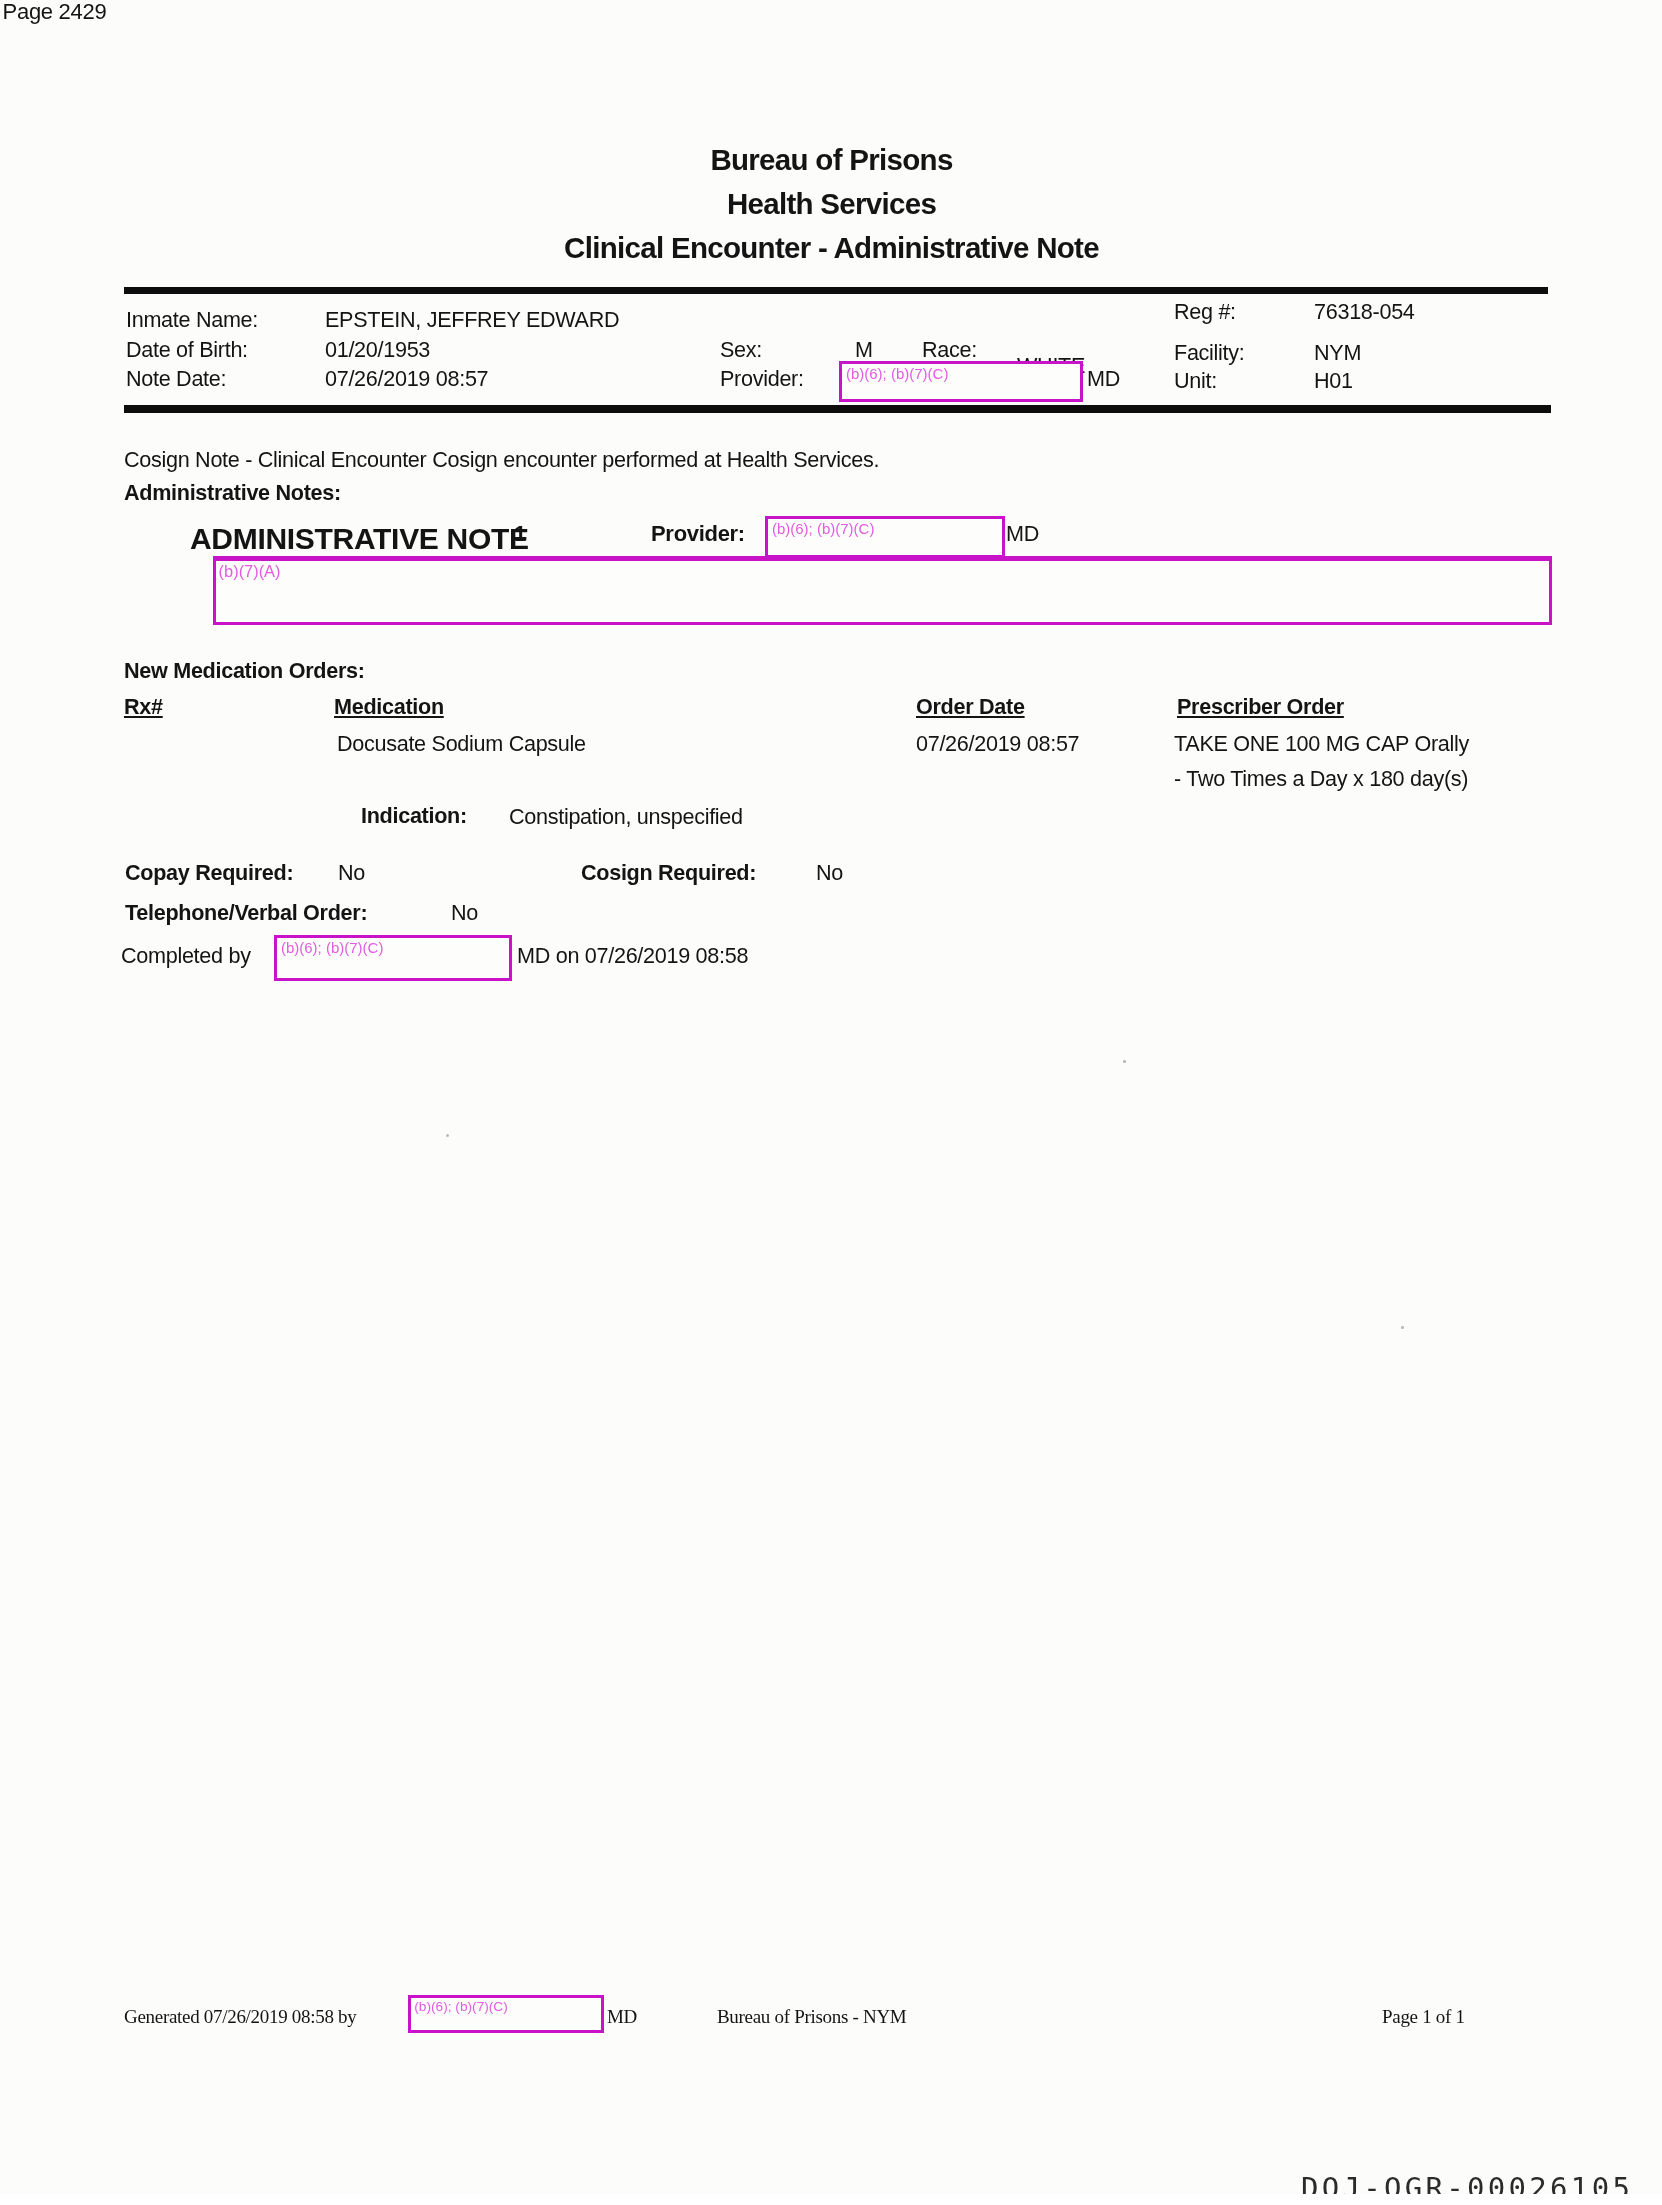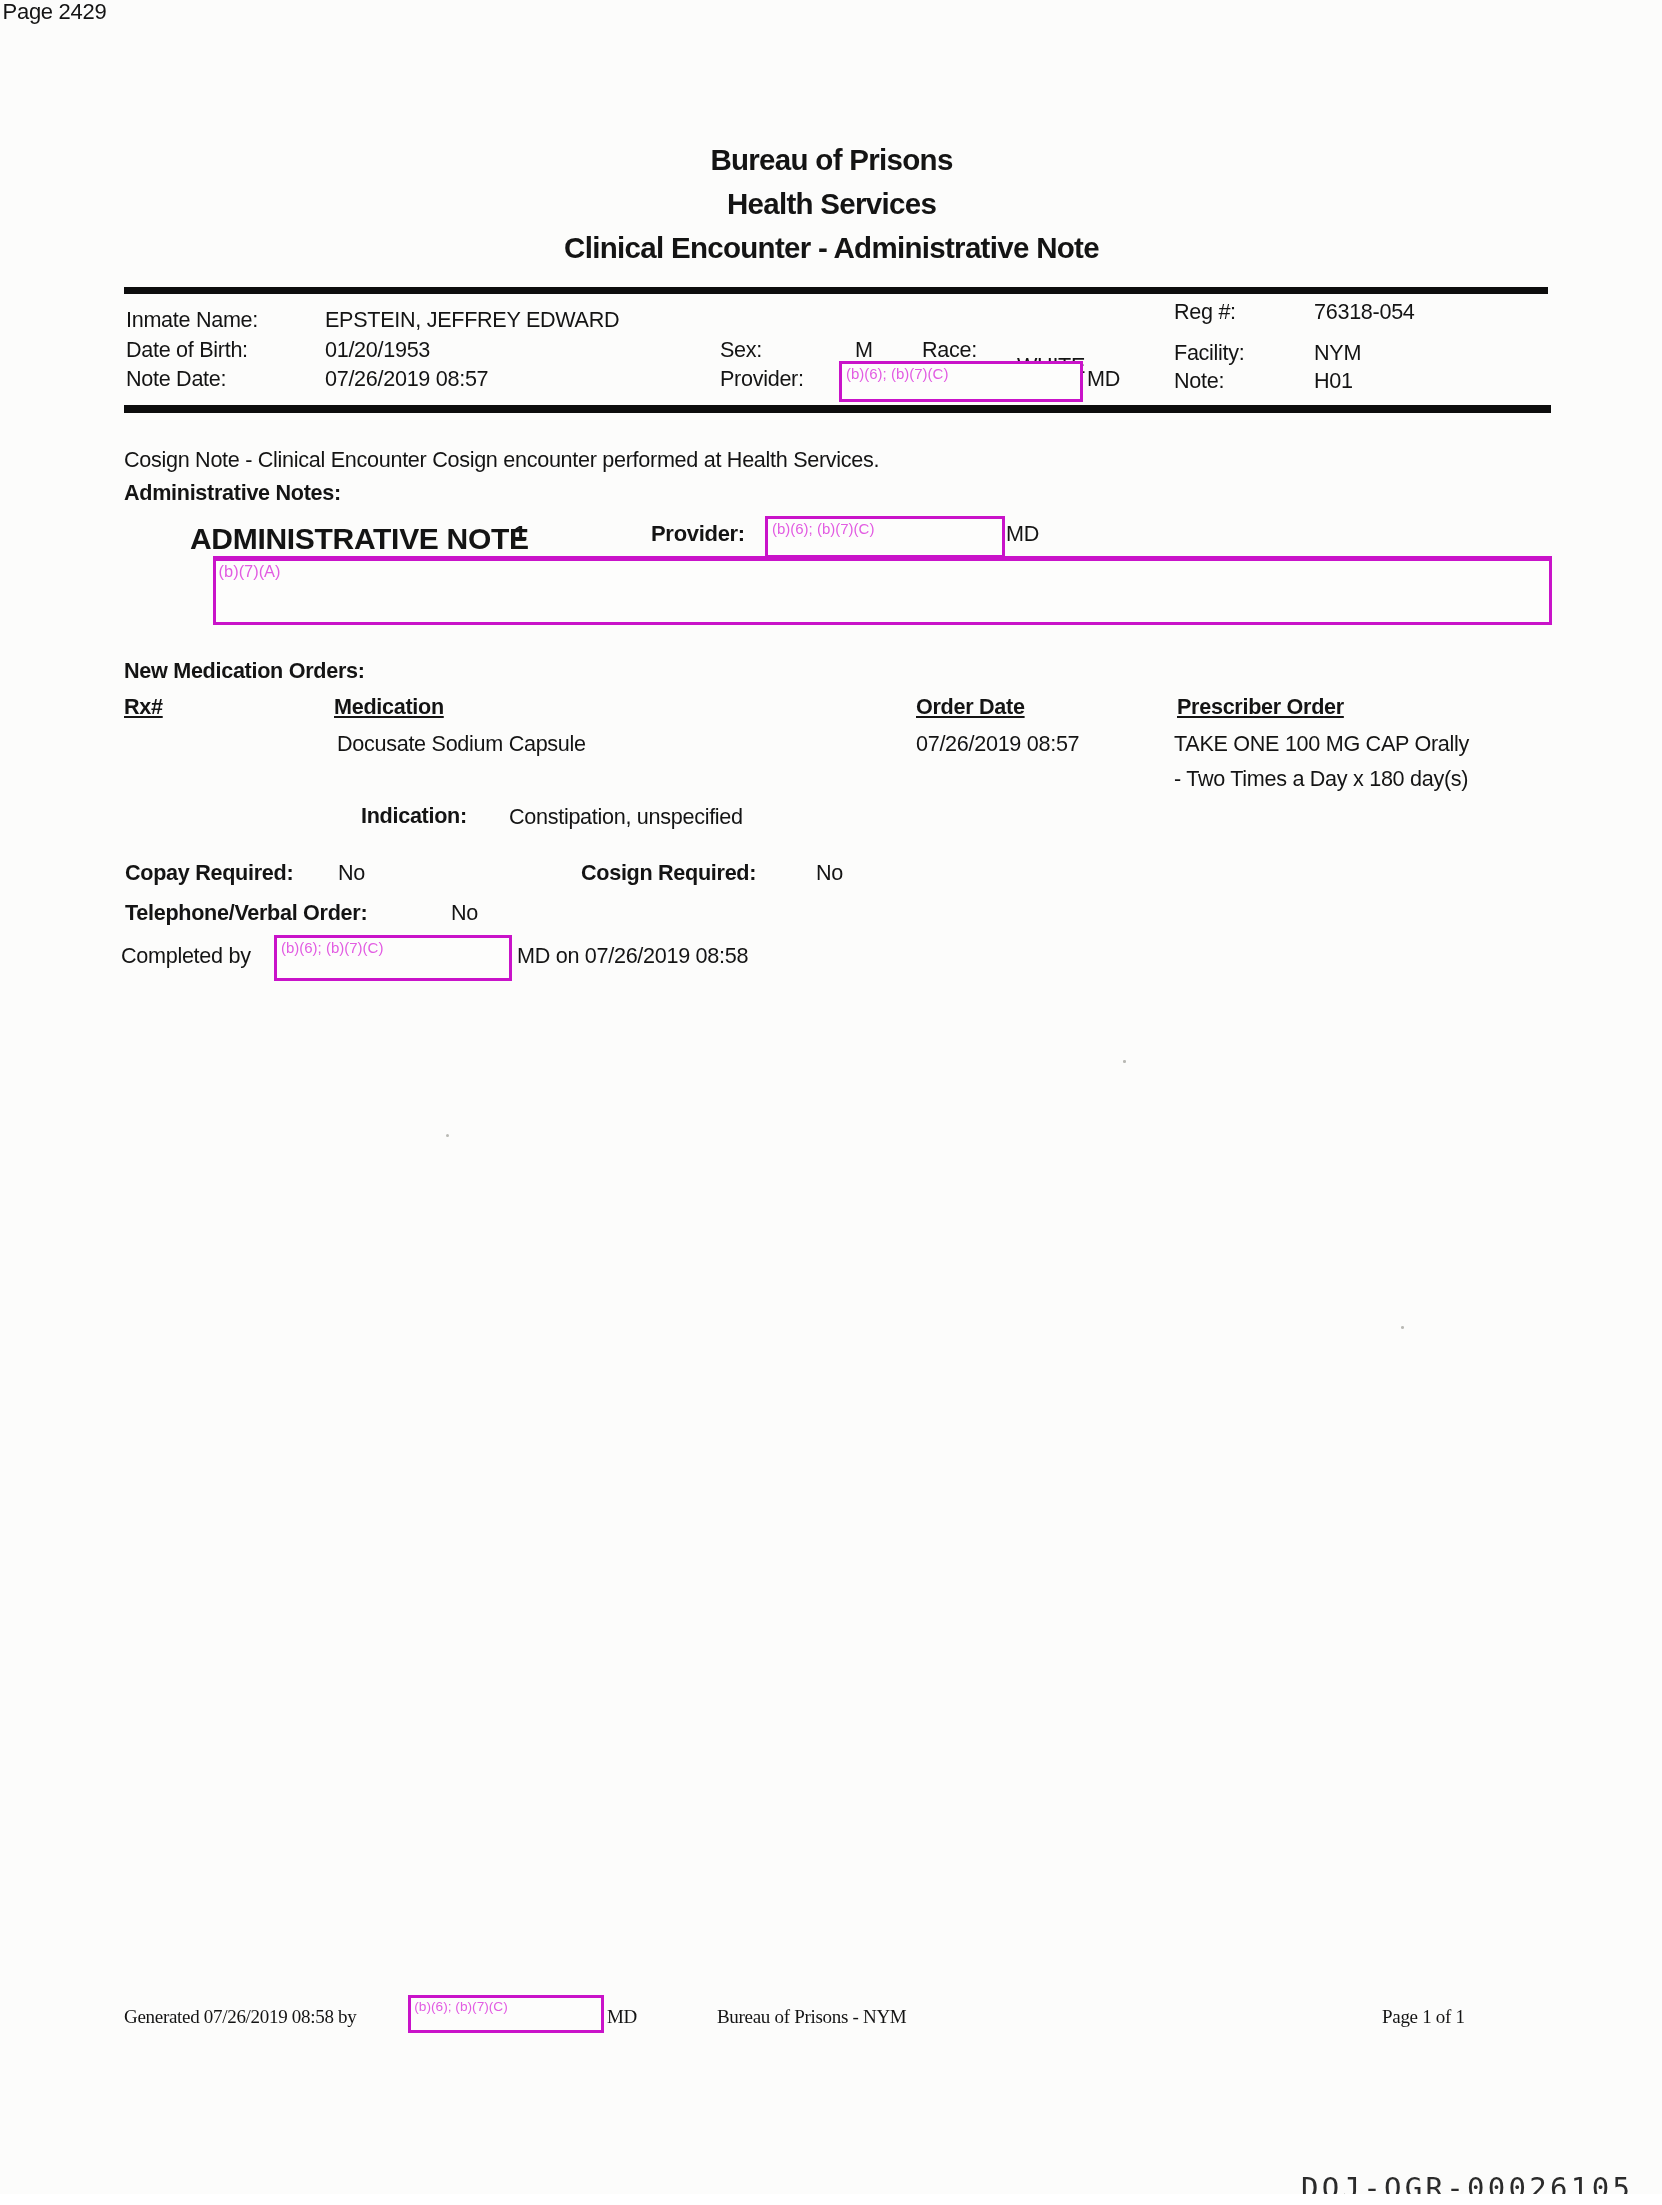--- a/index.html
+++ b/index.html
@@ -60,21 +60,21 @@
   <div class="t" style="left:720px;top:367px;">Provider:</div>
   <div class="redact" style="left:839px;top:361px;width:244px;height:41px;">
     <span class="redact-label" style="left:3.9px;top:1.3px;">(b)(6); (b)(7)(C)</span>
   </div>
   <div class="t" style="left:1087px;top:367px;">MD</div>
 
   <div class="t" style="left:1174px;top:300px;">Reg #:</div>
   <div class="t" style="left:1314px;top:300px;">76318-054</div>
   <div class="t" style="left:1174px;top:341px;">Facility:</div>
   <div class="t" style="left:1314px;top:341px;">NYM</div>
-  <div class="t" style="left:1174px;top:369px;">Note:</div>
+  <div class="t" style="left:1174px;top:369px;">Unit:</div>
   <div class="t" style="left:1314px;top:369px;">H01</div>
 
   <div class="t" style="left:124px;top:448px;">Cosign Note - Clinical Encounter Cosign encounter performed at Health Services.</div>
   <div class="t b" style="left:124px;top:481px;">Administrative Notes:</div>
 
   <div class="t b" style="left:190px;top:522px;font-size:30px;">ADMINISTRATIVE NOTE</div>
   <div class="t b" style="left:514px;top:522px;font-size:22px;">1</div>
   <div class="t b" style="left:651px;top:522px;font-size:22px;">Provider:</div>
   <div class="redact" style="left:765px;top:516px;width:240px;height:42px;">
     <span class="redact-label" style="left:3.9px;top:1.3px;">(b)(6); (b)(7)(C)</span>

